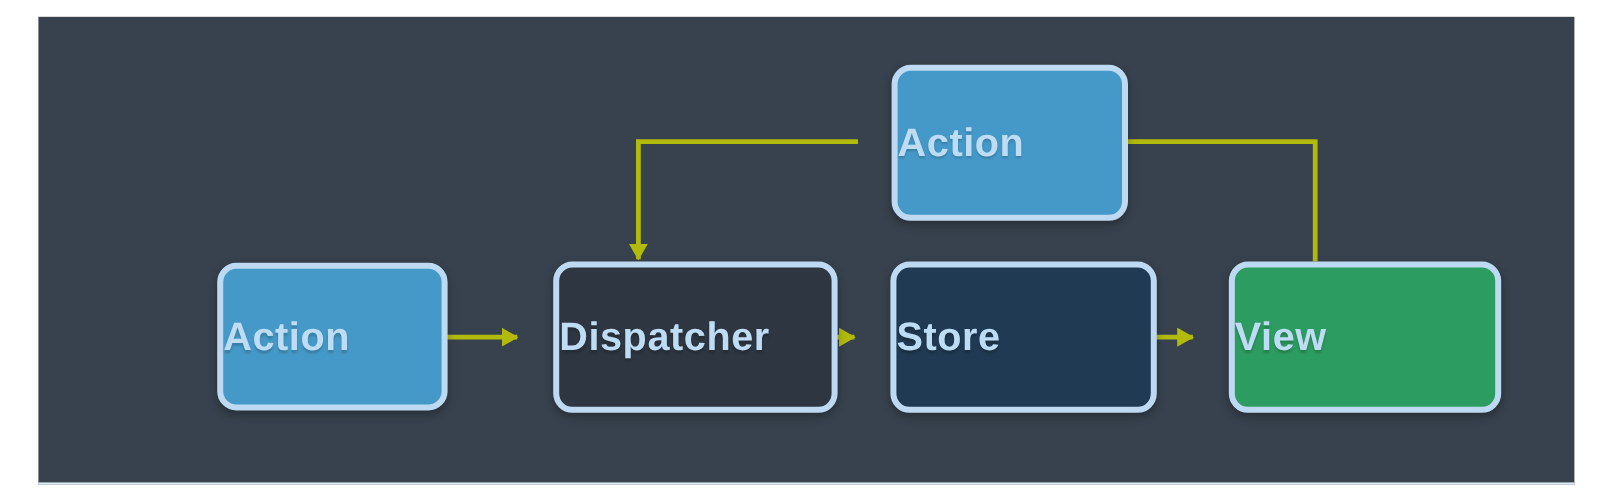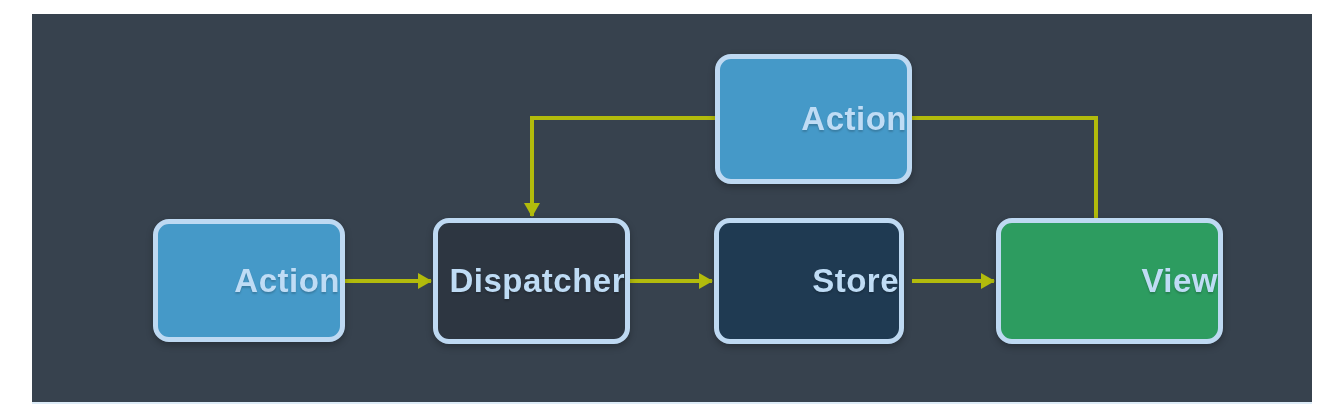--- a/index.html
+++ b/index.html
@@ -28,34 +28,35 @@
     height: 388px;
     pointer-events: none;
   }
   .node {
     position: absolute;
     box-sizing: border-box;
     border: 5px solid var(--node-border, #BED9F2);
     border-radius: 16px;
     display: flex;
     align-items: center;
-    justify-content: flex-end;
+    justify-content: flex-start;
     box-shadow: 0 3px 7px rgba(0,0,0,0.28);
+    margin-left: 28px;
   }
   .node .label {
     color: var(--node-text, #BFDCF5);
     font-size: 33px;
     font-weight: bold;
     letter-spacing: 0.5px;
     text-shadow: 0 2px 2px rgba(0,0,0,0.18);
   }
   .node-action-top  { left: 683px; top: 40px;  width: 197px; height: 130px; background: var(--action-fill, #4599C8); }
   .node-action-left { left: 121px; top: 205px; width: 192px; height: 123px; background: var(--action-fill, #4599C8); }
-  .node-dispatcher  { left: 401px; top: 204px; width: 197px; height: 126px; background: var(--dispatcher-fill, #2D3641); }
-  .node-store       { left: 682px; top: 204px; width: 190px; height: 126px; background: var(--store-fill, #1F3A52); }
+  .node-dispatcher  { left: 401px; top: 204px; width: 237px; height: 126px; background: var(--dispatcher-fill, #2D3641); }
+  .node-store       { left: 682px; top: 204px; width: 222px; height: 126px; background: var(--store-fill, #1F3A52); }
   .node-view        { left: 964px; top: 204px; width: 227px; height: 126px; background: var(--view-fill, #2D9C60); }
 </style>
 </head>
 <body>
 
 <div class="canvas">
 
   <svg class="edges" width="1280" height="388" viewBox="0 0 1280 388" xmlns="http://www.w3.org/2000/svg">
     <defs>
       <marker id="arrowhead" markerUnits="userSpaceOnUse" markerWidth="14" markerHeight="16" viewBox="0 0 14 16" refX="13" refY="8" orient="auto">

